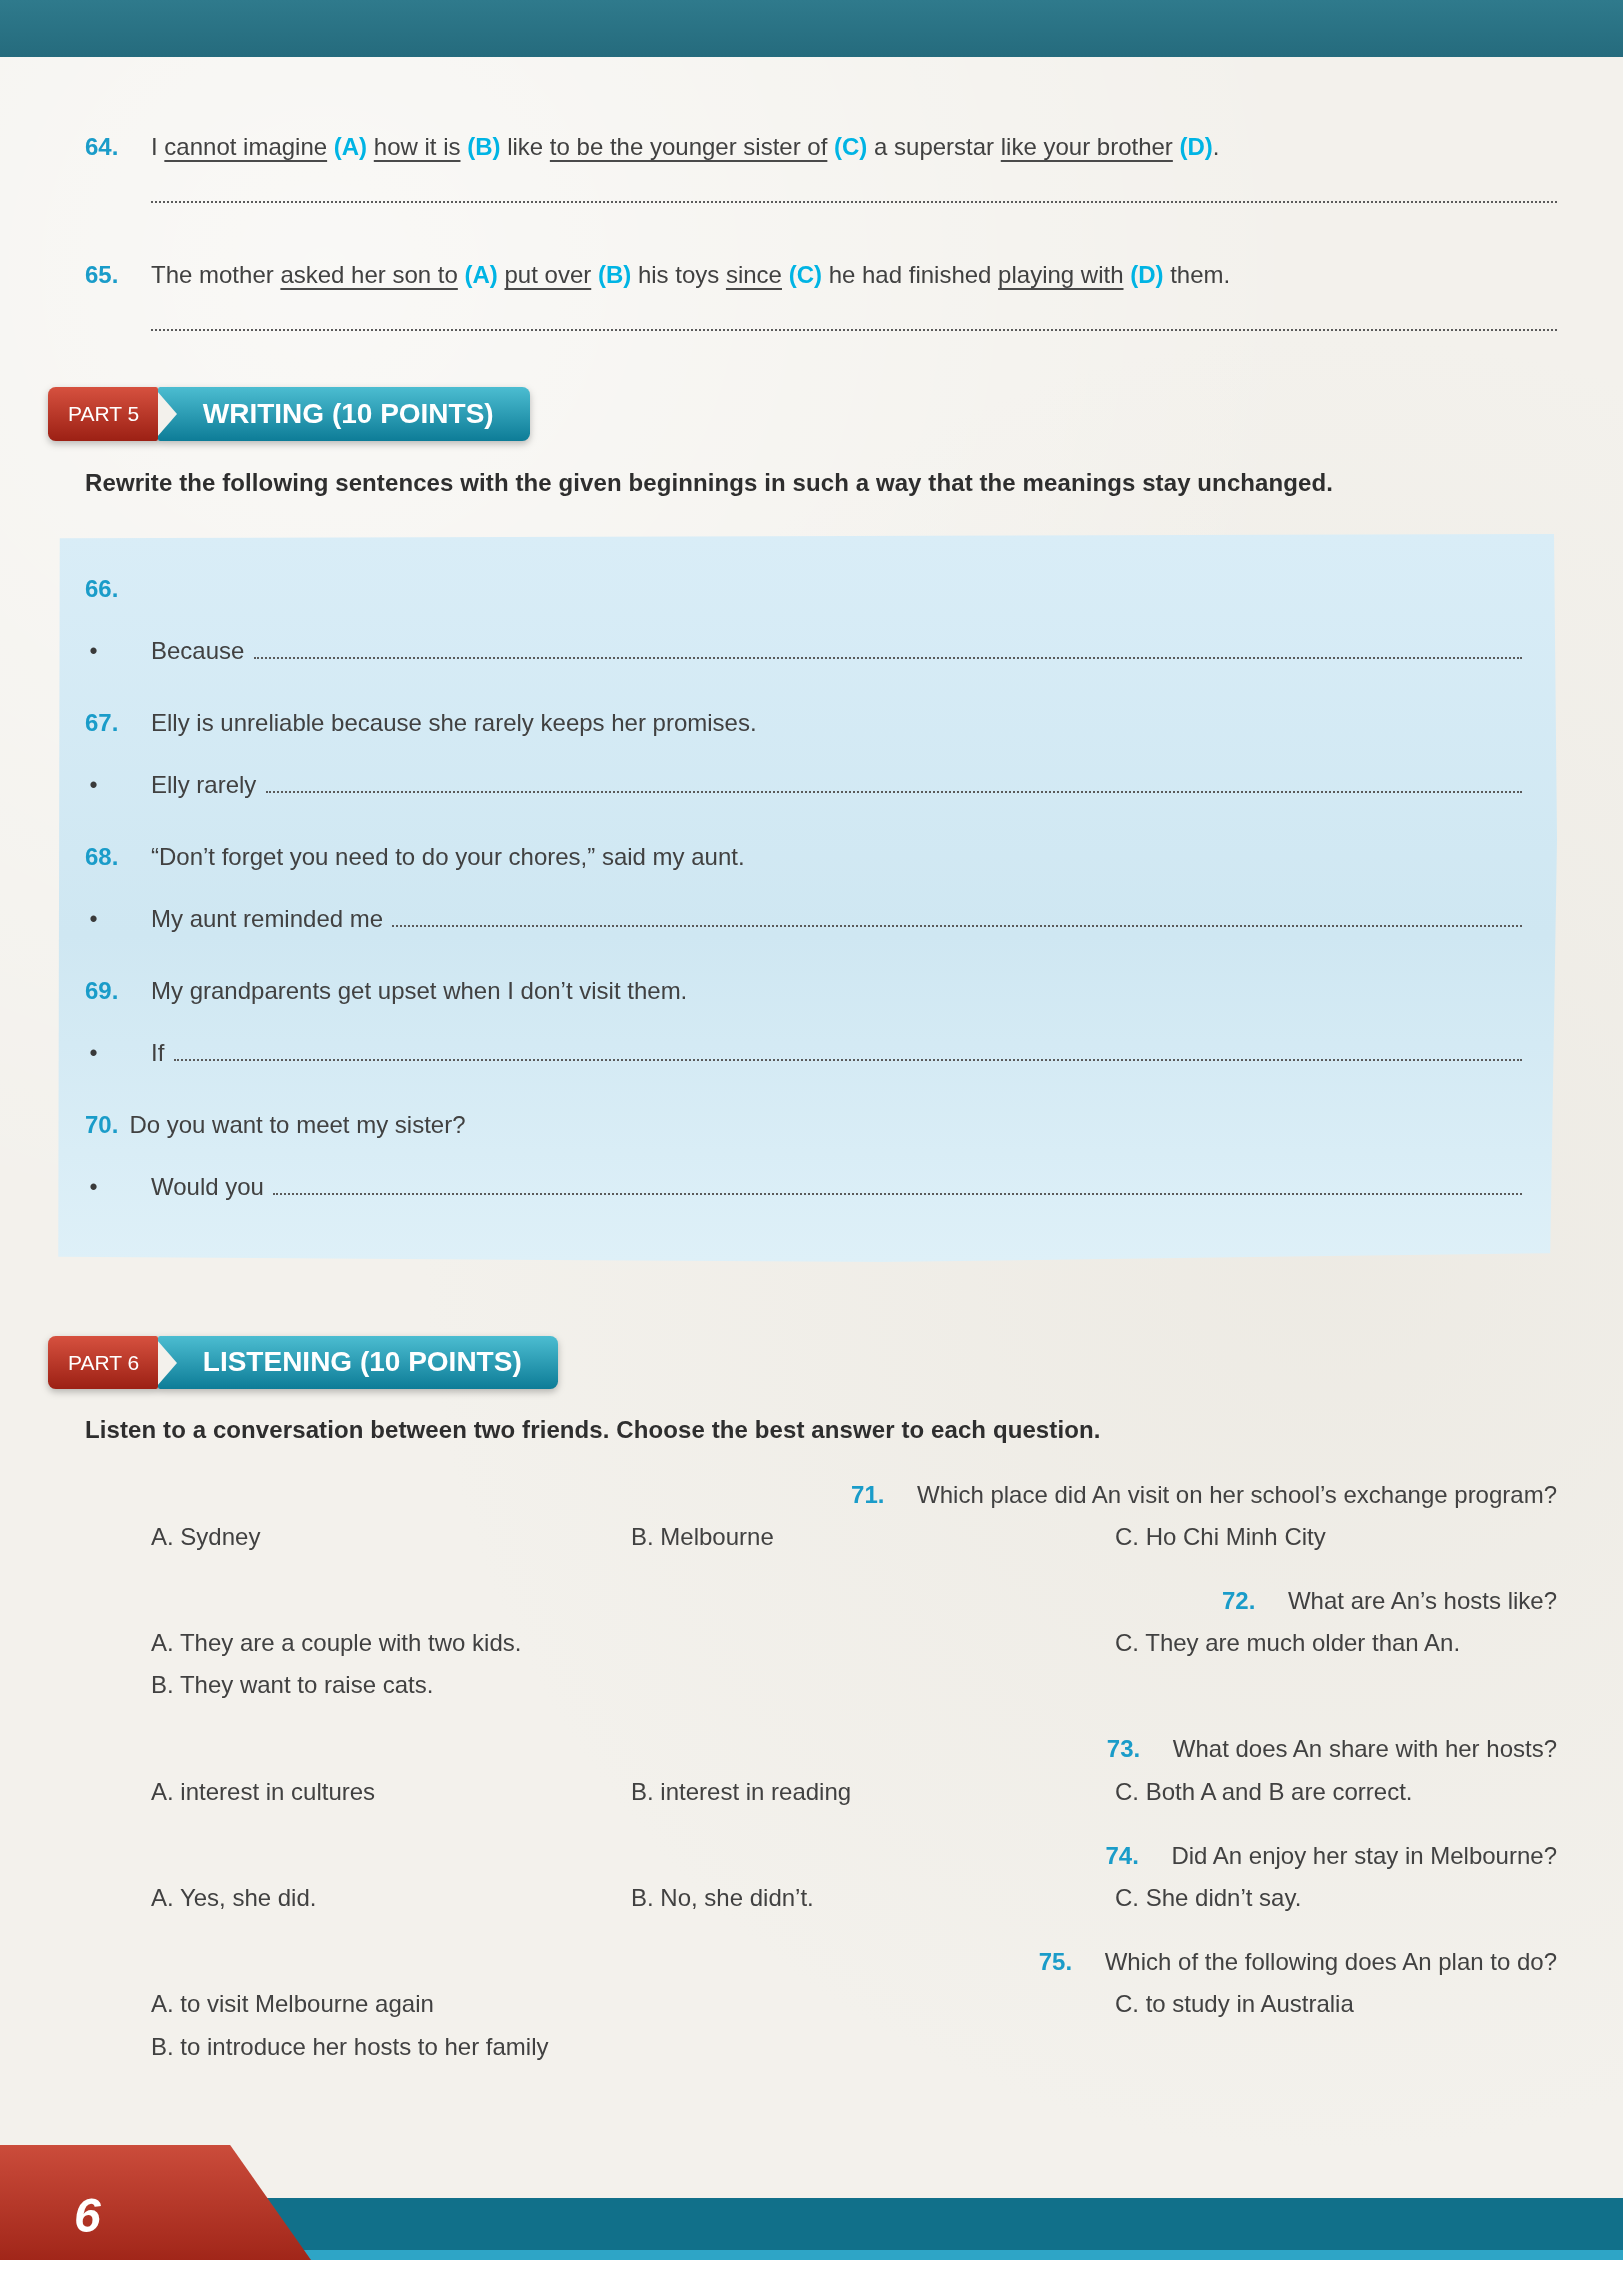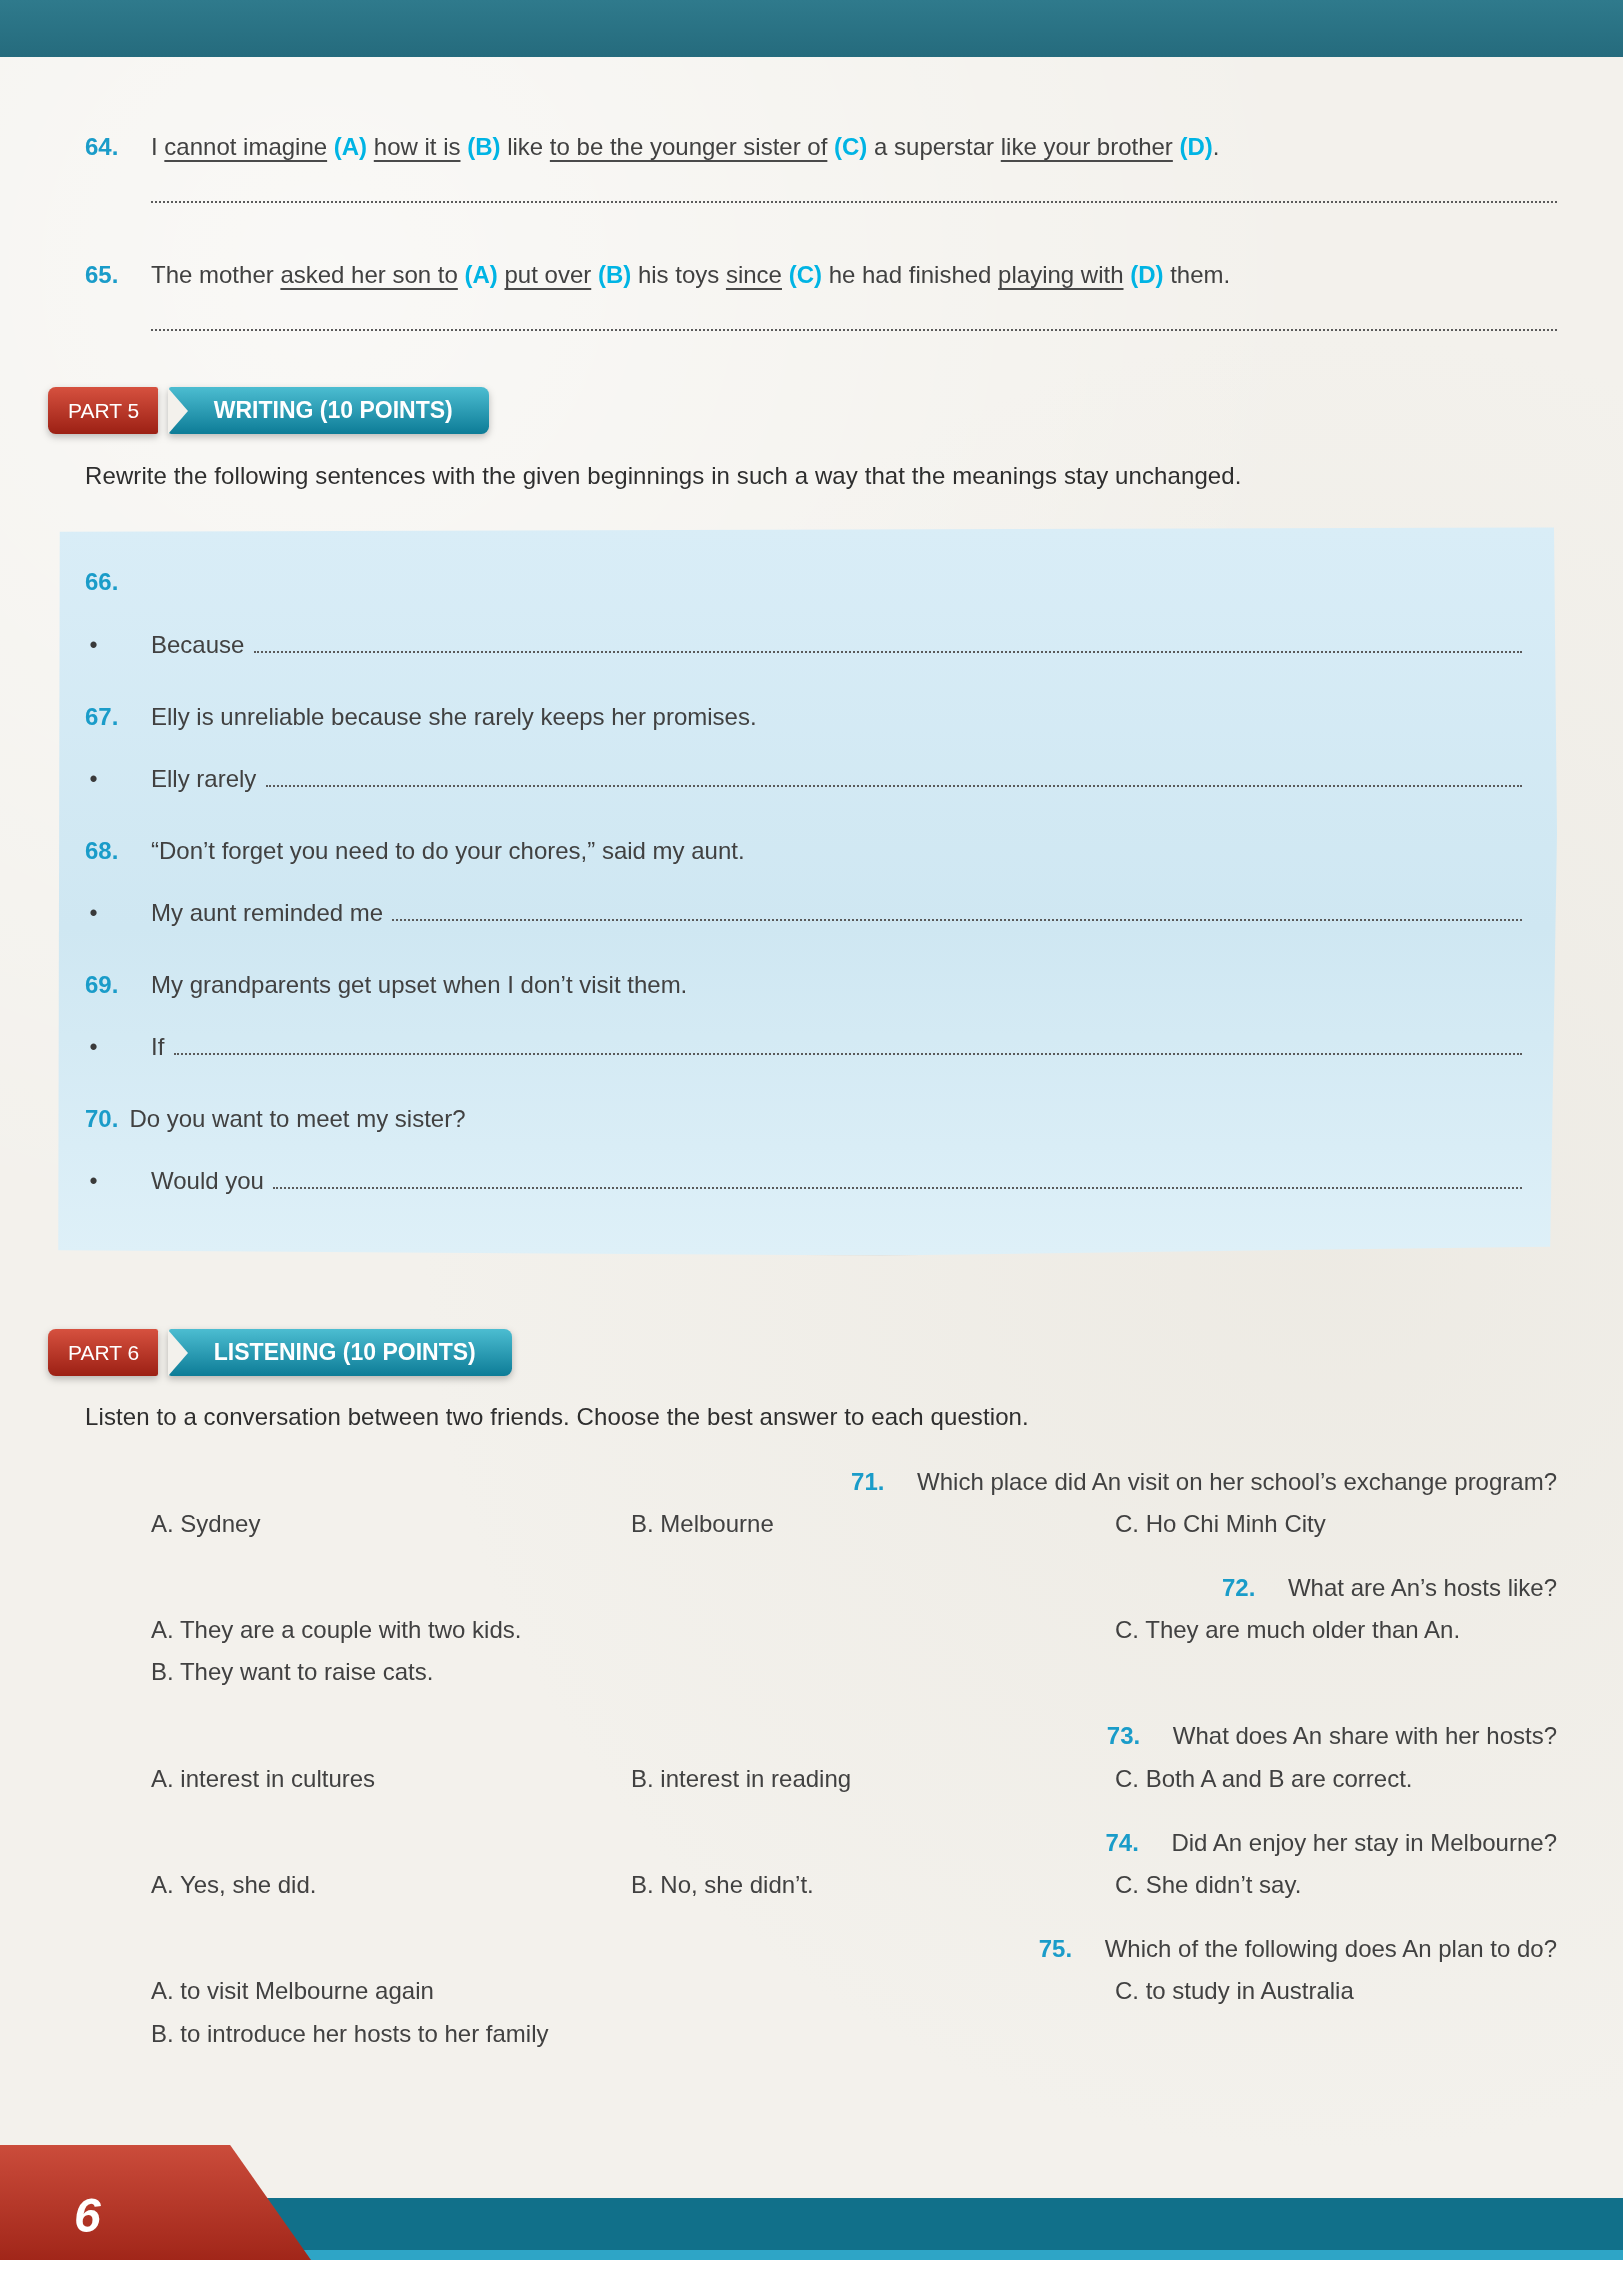--- a/index.html
+++ b/index.html
@@ -45,33 +45,33 @@
   .part-row{display:flex;align-items:stretch;margin:43px 0 0 -37px;filter:drop-shadow(0 3.1px 3.9px rgba(0,0,0,.25));}
   .part-red{
     background:linear-gradient(180deg,var(--red1),var(--red2));
     color:#fff;font-weight:400;font-size:21px;
     padding:8.5px 18.6px 8.5px 20px;border-radius:7.7px 2.3px 2.3px 7.7px;
     display:flex;align-items:center;position:relative;z-index:2;
   }
   .part-ribbon{
     position:relative;
     background:linear-gradient(180deg,var(--rib1),var(--rib2));
-    color:#fff;font-weight:700;font-size:23px;
-    padding:8.5px 36px 8.5px 45px;margin-left:11px;
+    color:#fff;font-weight:700;font-size:28px;
+    padding:8.5px 36px 8.5px 45px;margin-left:0;
     border-radius:2.3px 7.7px 7.7px 2.3px;
     display:flex;align-items:center;
   }
   .part-ribbon::before{
     content:"";position:absolute;left:-0.8px;top:50%;transform:translateY(-50%);
     width:0;height:0;
     border-left:20px solid var(--paper);
     border-top:23px solid transparent;
     border-bottom:23px solid transparent;
   }
-  .instruction{margin-top:26px;font-weight:400;color:#2e2e2e;font-size:24px;letter-spacing:0.1px;}
+  .instruction{margin-top:26px;font-weight:700;color:#2e2e2e;font-size:24px;letter-spacing:0.1px;}
 
   
   .blue-box{
     margin:36px 0 0 -29px;
     padding:39px 35px 18.6px 29px;
     background:linear-gradient(180deg,var(--bluebox1) 0%,var(--bluebox2) 55%,#def0f8 100%);
     clip-path:polygon(0.25% 0.6%, 99.8% 0%, 100% 42%, 99.55% 98.8%, 55% 100%, 0.15% 99.3%);
     box-shadow:0 3.1px 7.7px rgba(120,150,170,.25);
   }
   .w-sentence{display:flex;align-items:baseline;}

